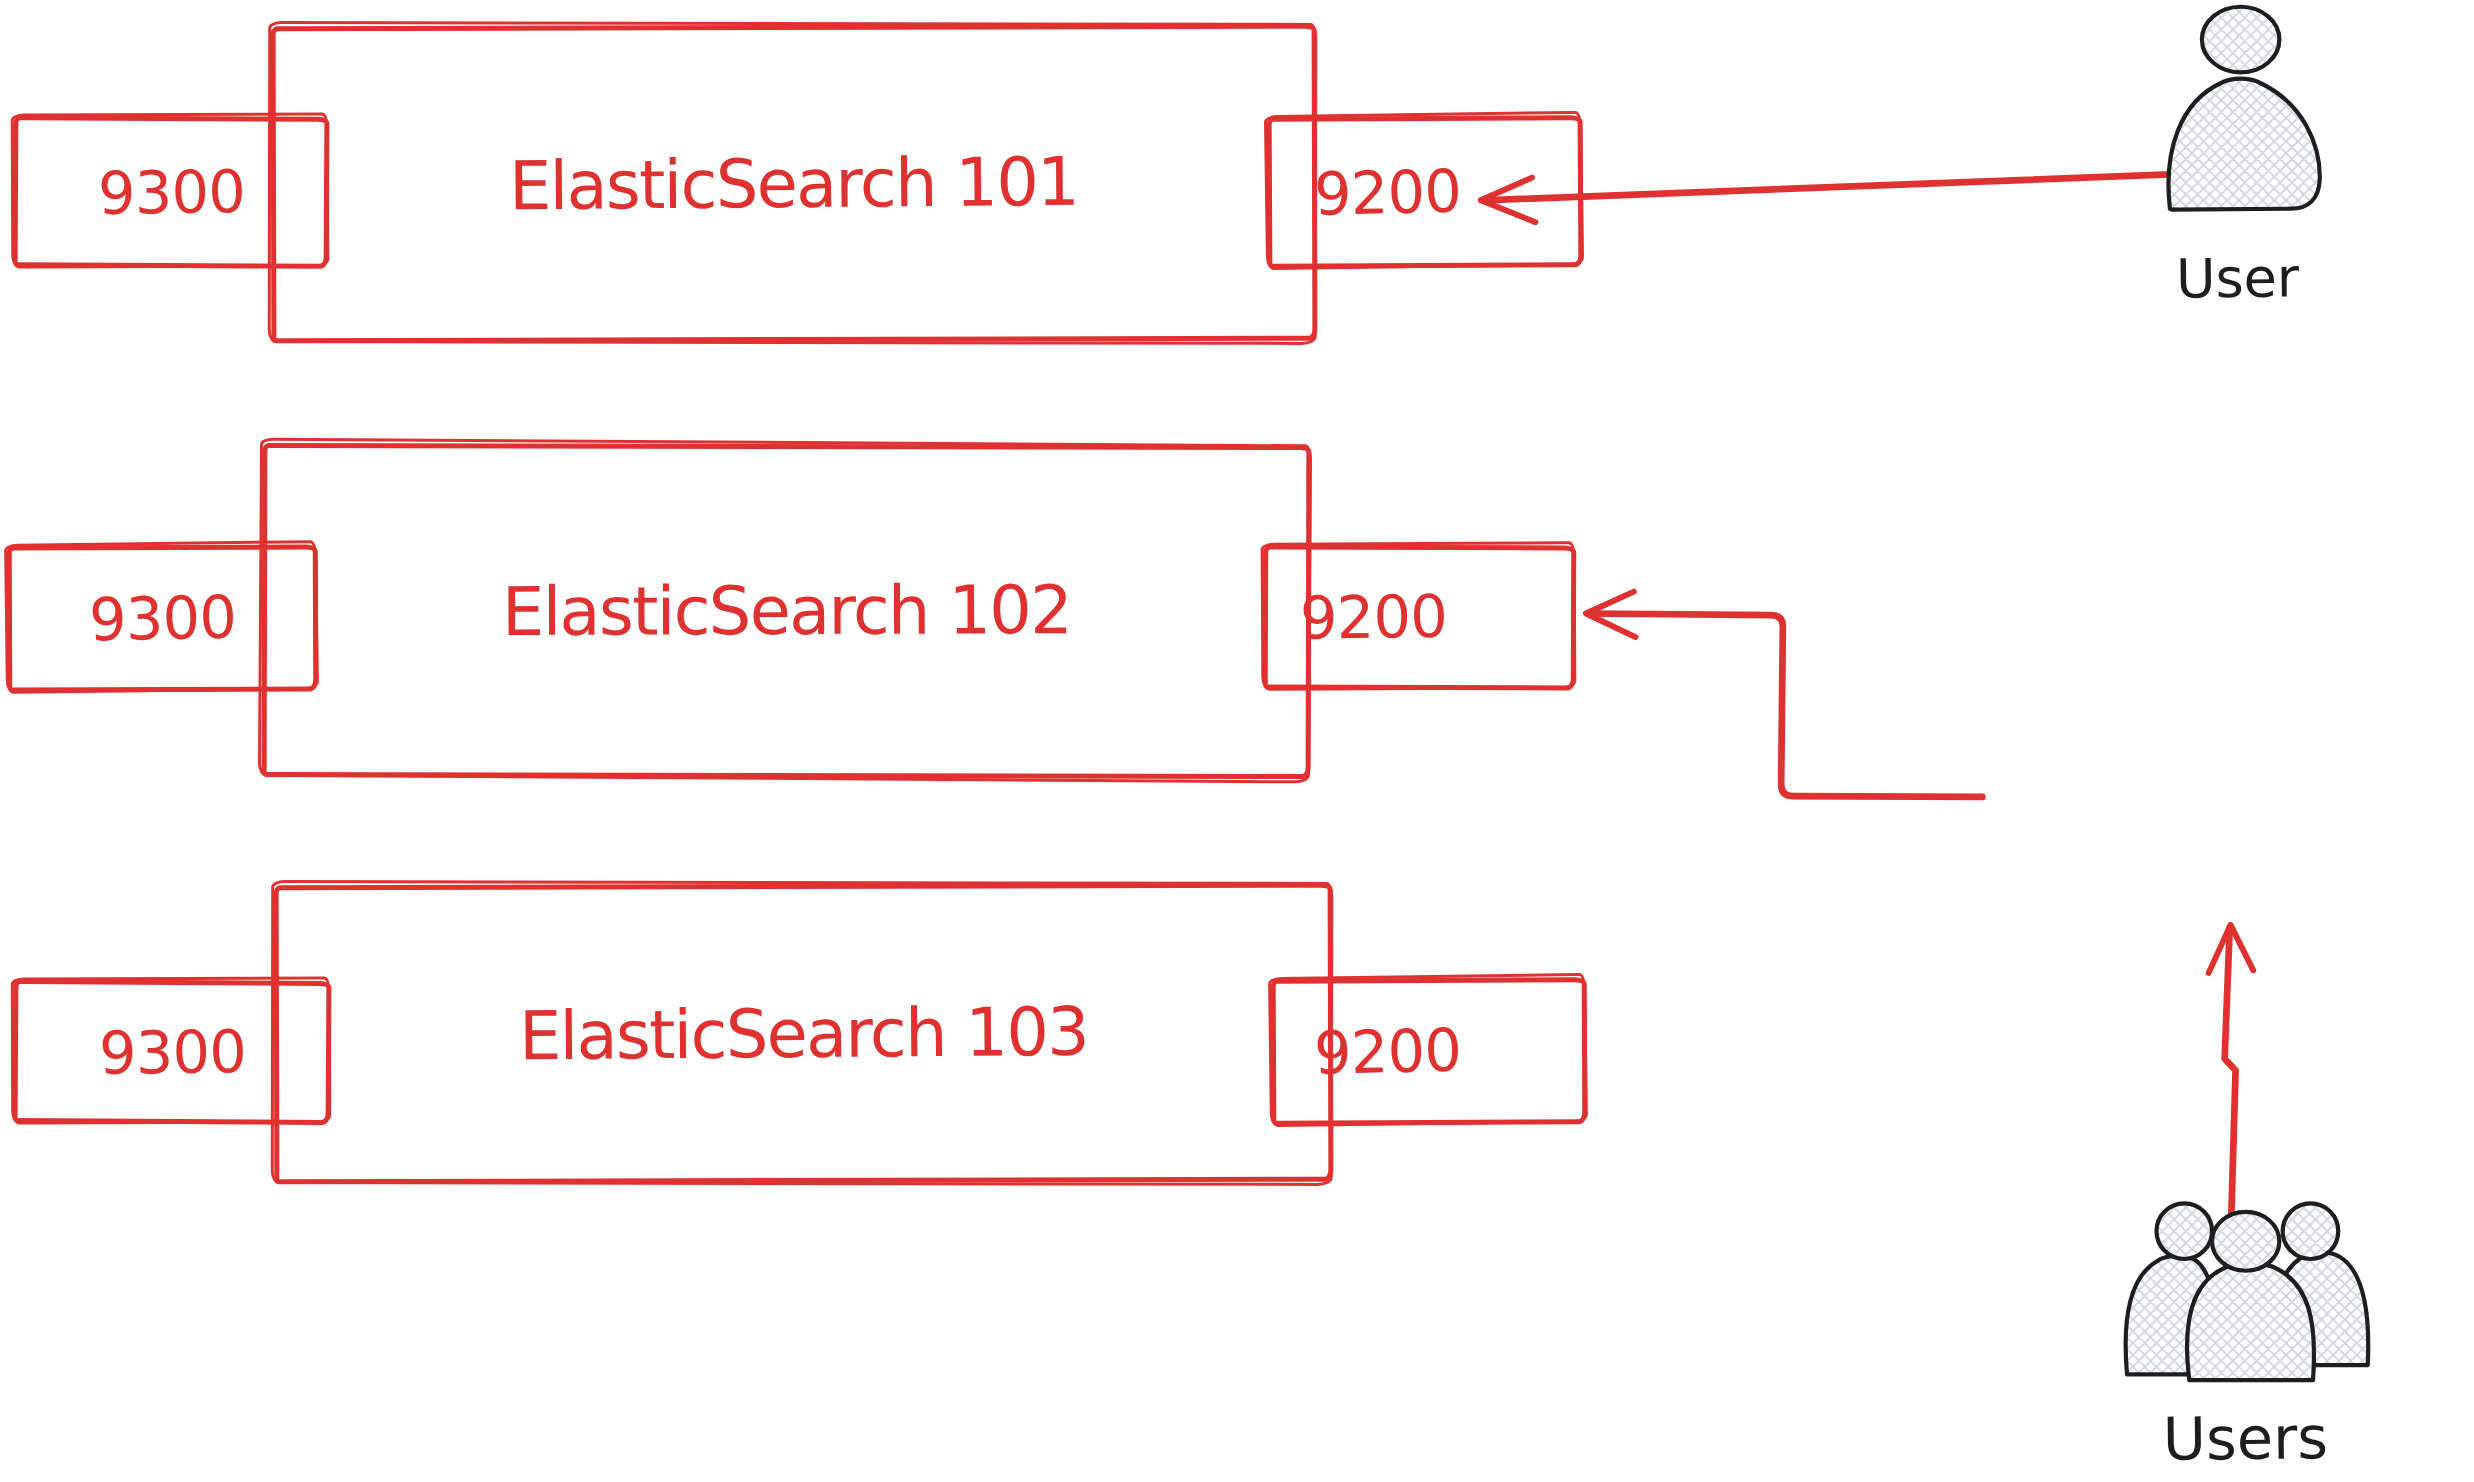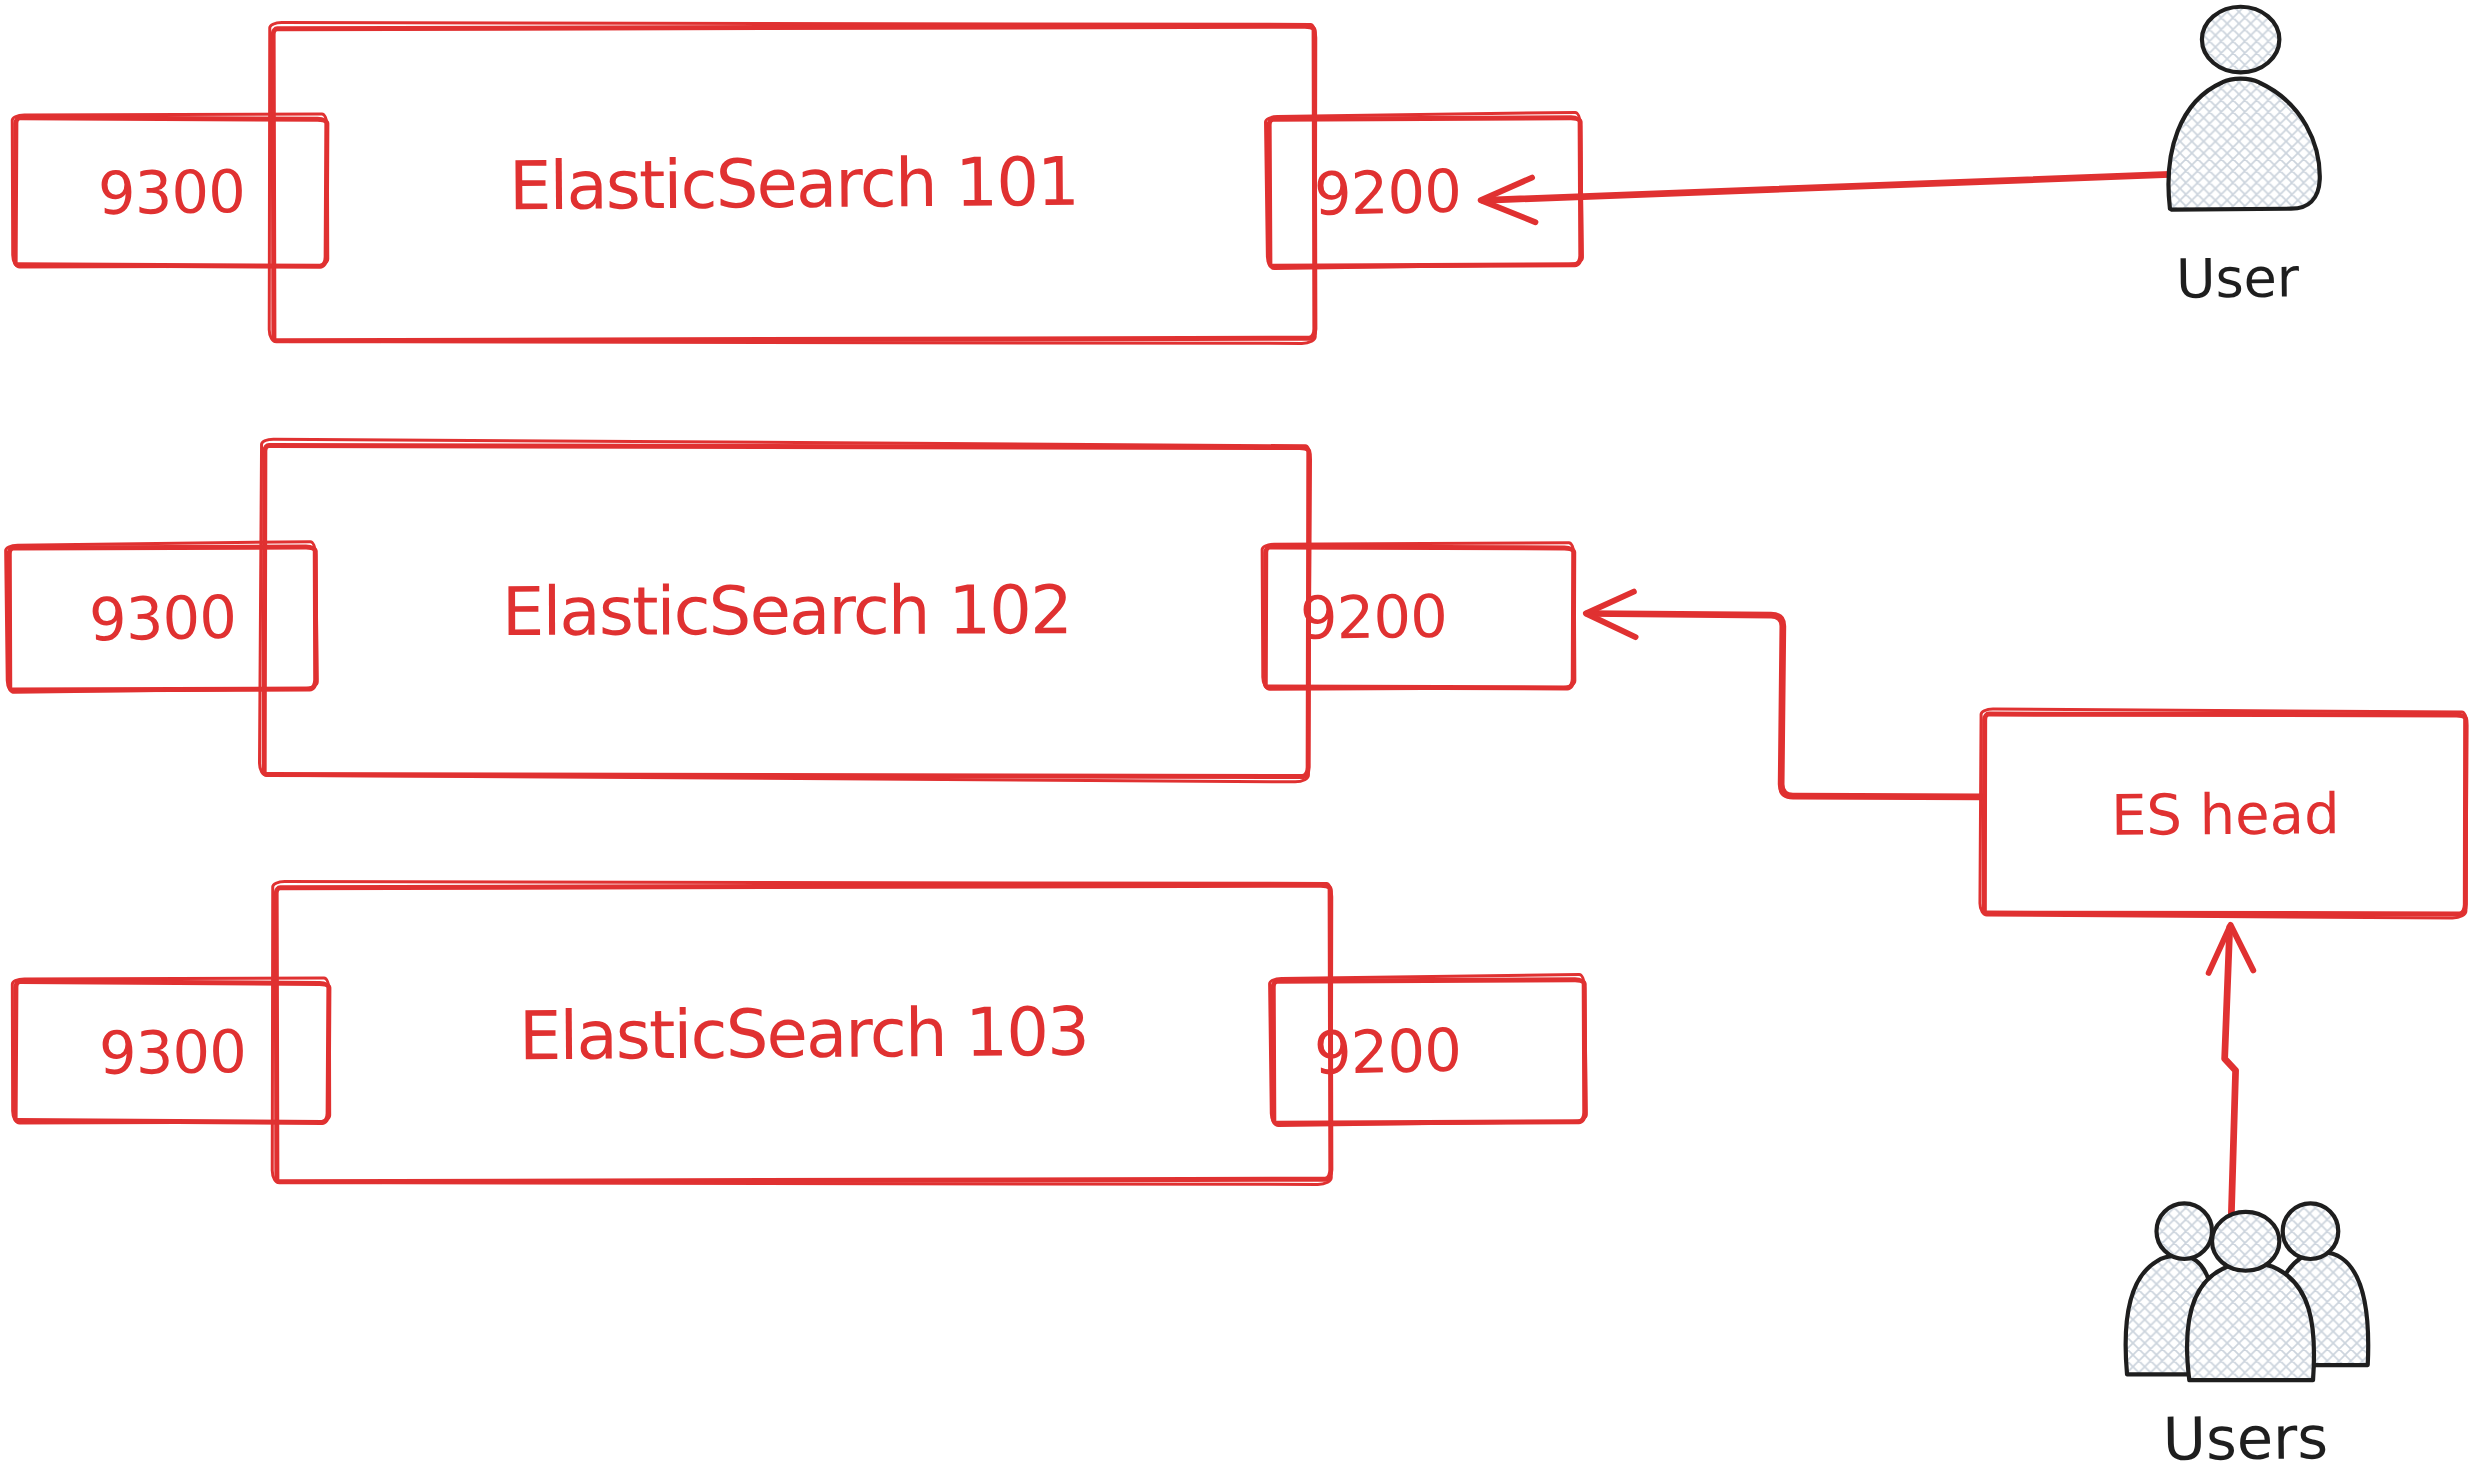--- a/index.html
+++ b/index.html
@@ -95,23 +95,20 @@
   <div class="sketch node-main" style="left:274px;top:884px;width:1059px;height:299px">
     <span class="node-label">ElasticSearch 103</span>
   </div>
   <div class="sketch port" style="left:12.6px;top:980px;width:318px;height:144px;transform:rotate(0.35deg)">
     <span class="port-label">9300</span>
   </div>
   <div class="sketch port" style="left:1271px;top:978px;width:316px;height:147px;transform:rotate(-0.25deg)">
     <span class="port-label" style="margin-right:84px">9200</span>
   </div>
 
-  <div class="sketch" style="left:1982px;top:712px;width:486px;height:204px;border-width:5.9px;transform:rotate(0.1deg)">
-    <span class="eshead-label">ES head</span>
-  </div>
 
   <svg id="wires" width="2475" height="1482" viewBox="0 0 2940 1761">
     <defs>
       <pattern id="hatch" width="14" height="14" patternUnits="userSpaceOnUse">
         <rect width="14" height="14" fill="#ffffff"></rect>
         <path d="M0 14 L14 0 M-3.5 3.5 L3.5 -3.5 M10.5 17.5 L17.5 10.5 M0 0 L14 14 M-3.5 10.5 L3.5 17.5 M10.5 -3.5 L17.5 3.5" stroke="#ccd4dd" stroke-width="2"></path>
       </pattern>
     </defs>
 
     <g stroke="#e03131" stroke-width="8" fill="none" stroke-linecap="round" stroke-linejoin="round">

